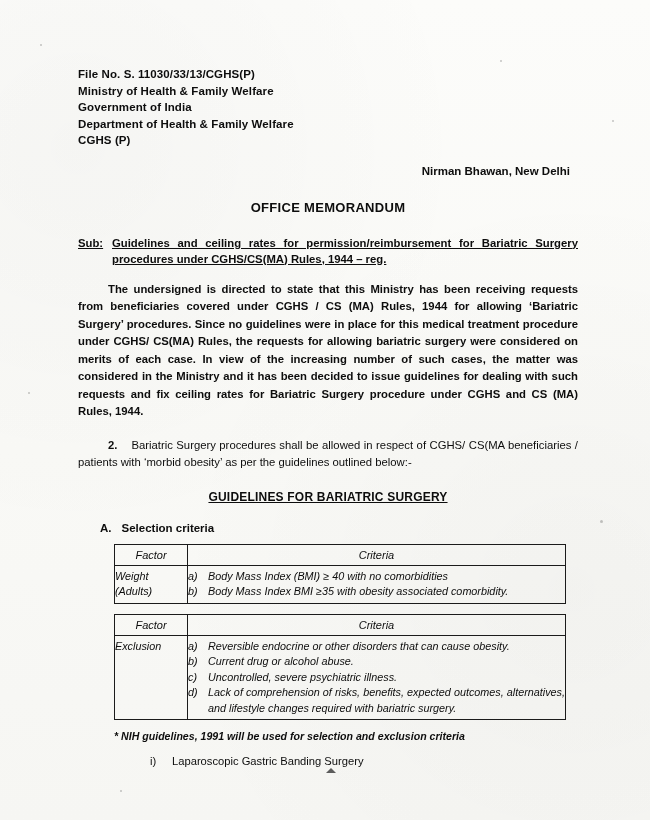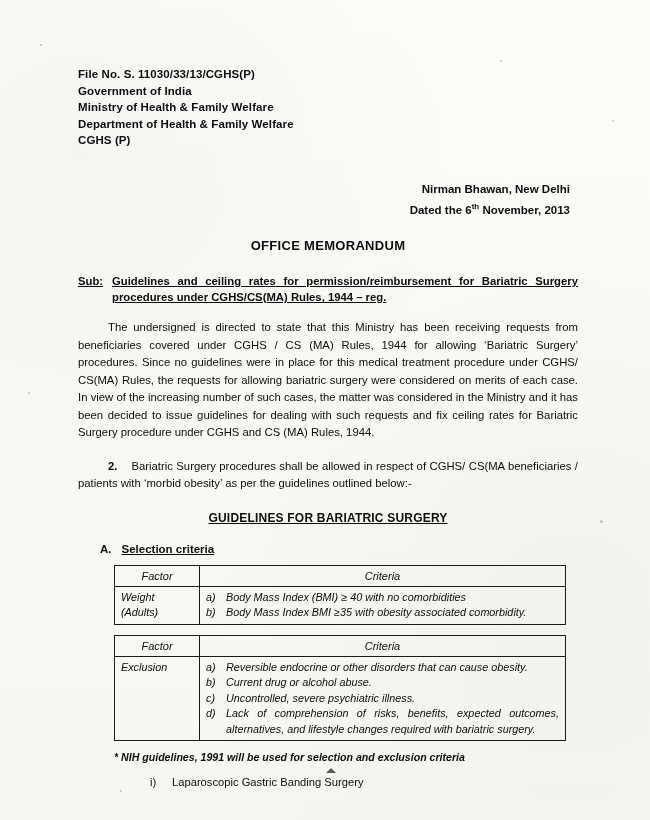--- a/index.html
+++ b/index.html
@@ -38,21 +38,21 @@
   }
   .center { }
 
   .hdr-block {
     font-size: 11.5px;
     line-height: 16.5px;
     font-weight: bold;
     letter-spacing: 0.1px;
   }
   .place-block {
-    margin-top: 32px;
+    margin-top: 14px;
     text-align: right;
     font-size: 11.5px;
     line-height: 17px;
     font-weight: bold;
     padding-right: 8px;
   }
   .place-block sup { font-size: 8px; }
   .om-title {
     margin-top: 20px;
     text-align: center;
@@ -76,21 +76,21 @@
     flex: 1;
     text-align: justify;
     text-decoration: underline;
   }
   p.para {
     margin: 14px 0 0 0;
     font-size: 11.3px;
     line-height: 17.5px;
     text-align: justify;
   }
-  p.para.indent { text-indent: 30px; }
+  p.para.indent { text-indent: 30px; font-weight: bold; }
   .num-para {
     margin-top: 16px;
     font-size: 11.3px;
     line-height: 17.5px;
     text-align: justify;
   }
   .num-para .n {
     font-weight: bold;
     margin-right: 14px;
     margin-left: 30px;
@@ -103,31 +103,31 @@
     text-decoration: underline;
     letter-spacing: 0.2px;
   }
   .sec-head {
     margin-top: 18px;
     margin-left: 22px;
     font-size: 11.5px;
     font-weight: bold;
   }
   .sec-head .letter { margin-right: 10px; }
-  .sec-head .t { text-decoration: underline; }
+  .sec-head .t { }
 
   table.crit {
     margin: 10px 0 0 36px;
     border-collapse: collapse;
     width: 452px;
     font-size: 10.8px;
   }
   table.crit th, table.crit td {
     border: 1px solid #1b1b1b;
-    padding: 3px 6px;
+    padding: 3px 0;
     vertical-align: top;
     font-weight: normal;
   }
   table.crit th {
     text-align: center;
     font-style: italic;
     font-size: 11px;
     padding: 4px 6px;
   }
   td.factor {
@@ -183,29 +183,28 @@
   <div class="speck" style="left:612px; top:120px;"></div>
   <div class="speck" style="left:28px; top:392px;"></div>
   <div class="speck" style="left:600px; top:520px; width:3px; height:3px;"></div>
   <div class="speck" style="left:120px; top:790px;"></div>
   <div class="speck" style="left:500px; top:60px;"></div>
 
   <div class="content">
 
     <div class="hdr-block center">
       <div>File No. S. 11030/33/13/CGHS(P)</div>
+      <div>Ministry of Health &amp; Family Welfare</div>
       <div>Government of India</div>
-      <div>Ministry of Health &amp; Family Welfare</div>
       <div>Department of Health &amp; Family Welfare</div>
       <div>CGHS (P)</div>
     </div>
 
     <div class="place-block">
       <div>Nirman Bhawan, New Delhi</div>
-      <div><span>Dated the 6</span><sup>th</sup><span> November, 2013</span></div>
     </div>
 
     <div class="om-title">OFFICE MEMORANDUM</div>
 
     <div class="sub-row">
       <div class="sub-label">Sub:</div>
       <div class="sub-text">Guidelines and ceiling rates for permission/reimbursement for Bariatric Surgery procedures under CGHS/CS(MA) Rules, 1944 – reg.</div>
     </div>
 
     <p class="para indent">The undersigned is directed to state that this Ministry has been receiving requests from beneficiaries covered under CGHS / CS (MA) Rules, 1944 for allowing ‘Bariatric Surgery’ procedures. Since no guidelines were in place for this medical treatment procedure under CGHS/ CS(MA) Rules, the requests for allowing bariatric surgery were considered on merits of each case. In view of the increasing number of such cases, the matter was considered in the Ministry and it has been decided to issue guidelines for dealing with such requests and fix ceiling rates for Bariatric Surgery procedure under CGHS and CS (MA) Rules, 1944.</p>

